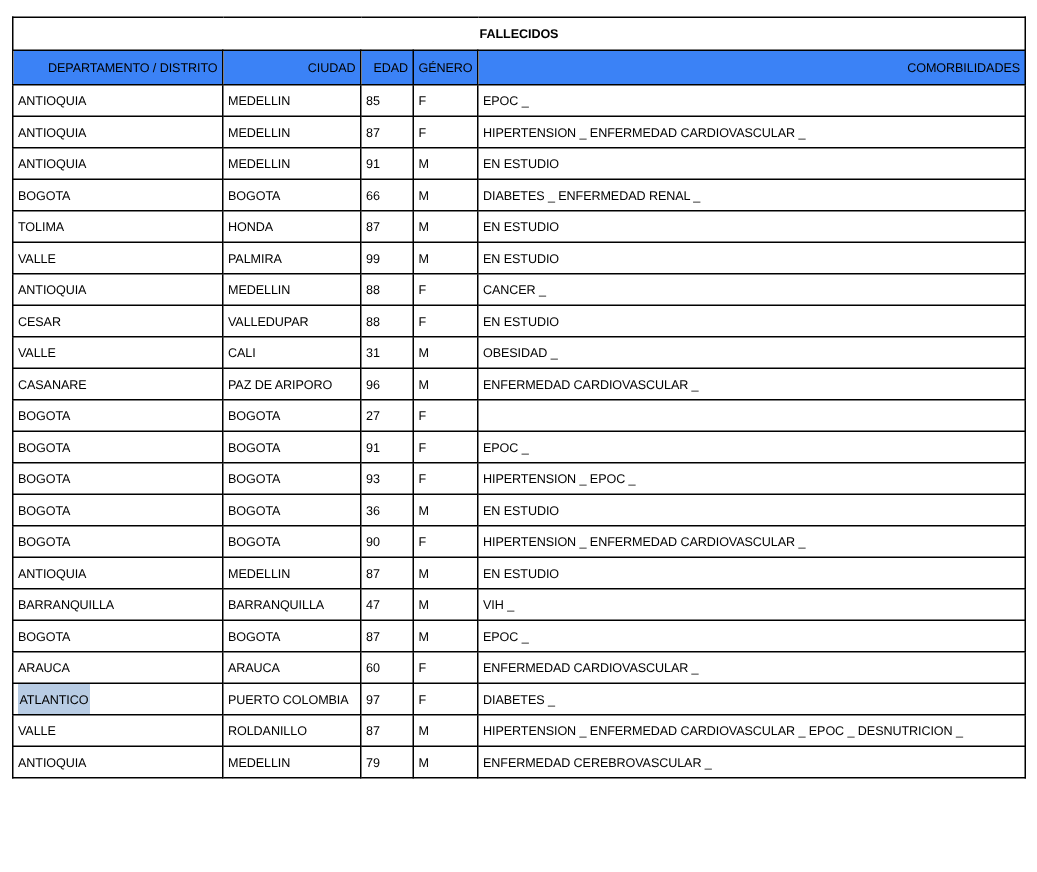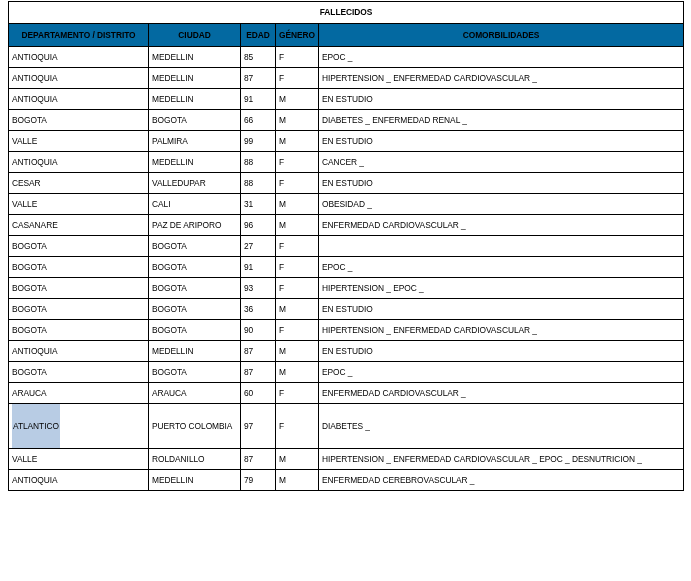--- a/index.html
+++ b/index.html
@@ -17,21 +17,21 @@
   .sheet {
     position: relative;
     width: 691px;
     height: 581px;
     background: #ffffff;
     overflow: hidden;
   }
   .table-wrap {
     position: absolute;
     left: 8px;
-    top: 1px;
+    top: 11px;
     width: 675px;
   }
   table.fallecidos {
     border-collapse: collapse;
     table-layout: fixed;
     width: 675px;
     background: #ffffff;
   }
   table.fallecidos td,
   table.fallecidos th {
@@ -51,44 +51,44 @@
   tr.title-row td {
     text-align: center;
     font-weight: bold;
     font-size: 8.4px;
     background: #ffffff;
     height: 21px;
     line-height: 21px;
   }
   
   tr.head-row th {
-    background: #0369a1;
-    font-weight: bold;
-    text-align: center;
+    background: #3b82f6;
+    font-weight: normal;
+    text-align: right;
     height: 22px;
     line-height: 22px;
     font-size: 8.4px;
   }
   
   col.c-dep   { width: 140px; }
   col.c-ciu   { width: 92px;  }
   col.c-edad  { width: 35px;  }
   col.c-gen   { width: 43px;  }
   col.c-com   { width: 365px; }
 
   td.edad { text-align: right; padding-right: 4px; }
   td.gen  { text-align: left; padding-left: 4px; }
   td.dep  { padding-left: 4px; }
   td.ciu  { padding-left: 4px; }
   td.com  { padding-left: 4px; }
 
   .hl {
     background: #b8cce4;
     display: inline-block;
-    padding: 16px 1px;
+    padding: 4px 1px;
     line-height: 12px;
   }
 </style>
 </head>
 <body>
 
 <div class="sheet">
   <div class="table-wrap">
     <table class="fallecidos">
       <colgroup>
@@ -131,20 +131,27 @@
             <td class="com">EN ESTUDIO</td>
           </tr>
           <tr>
             <td class="dep">BOGOTA</td>
             <td class="ciu">BOGOTA</td>
             <td class="edad">66</td>
             <td class="gen">M</td>
             <td class="com">DIABETES _ ENFERMEDAD RENAL _</td>
           </tr>
           <tr>
+            <td class="dep">TOLIMA</td>
+            <td class="ciu">HONDA</td>
+            <td class="edad">87</td>
+            <td class="gen">M</td>
+            <td class="com">EN ESTUDIO</td>
+          </tr>
+          <tr>
             <td class="dep">VALLE</td>
             <td class="ciu">PALMIRA</td>
             <td class="edad">99</td>
             <td class="gen">M</td>
             <td class="com">EN ESTUDIO</td>
           </tr>
           <tr>
             <td class="dep">ANTIOQUIA</td>
             <td class="ciu">MEDELLIN</td>
             <td class="edad">88</td>
@@ -206,20 +213,27 @@
             <td class="edad">90</td>
             <td class="gen">F</td>
             <td class="com">HIPERTENSION _ ENFERMEDAD CARDIOVASCULAR _</td>
           </tr>
           <tr>
             <td class="dep">ANTIOQUIA</td>
             <td class="ciu">MEDELLIN</td>
             <td class="edad">87</td>
             <td class="gen">M</td>
             <td class="com">EN ESTUDIO</td>
+          </tr>
+          <tr>
+            <td class="dep">BARRANQUILLA</td>
+            <td class="ciu">BARRANQUILLA</td>
+            <td class="edad">47</td>
+            <td class="gen">M</td>
+            <td class="com">VIH _</td>
           </tr>
           <tr>
             <td class="dep">BOGOTA</td>
             <td class="ciu">BOGOTA</td>
             <td class="edad">87</td>
             <td class="gen">M</td>
             <td class="com">EPOC _</td>
           </tr>
           <tr>
             <td class="dep">ARAUCA</td>

